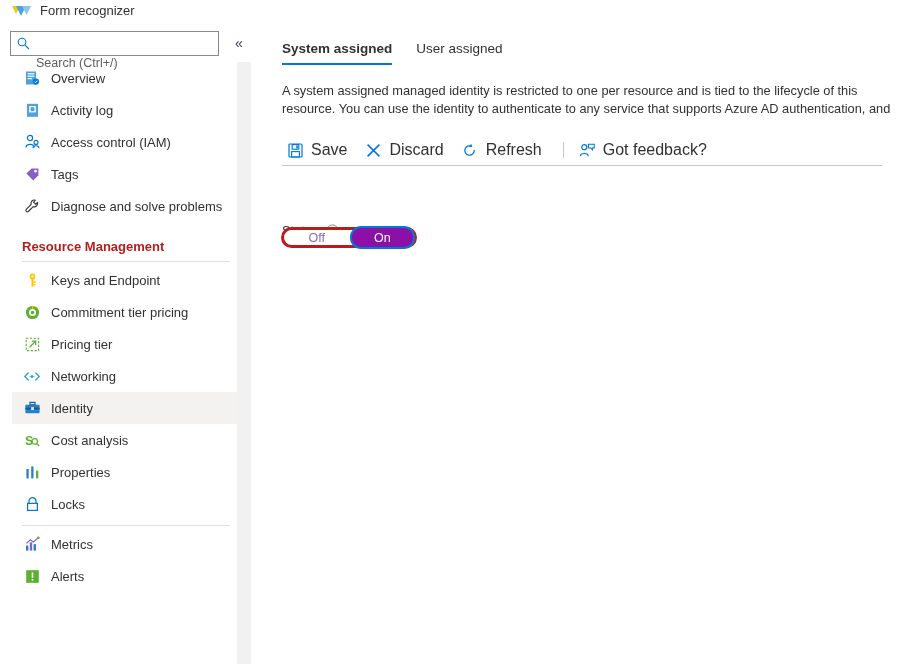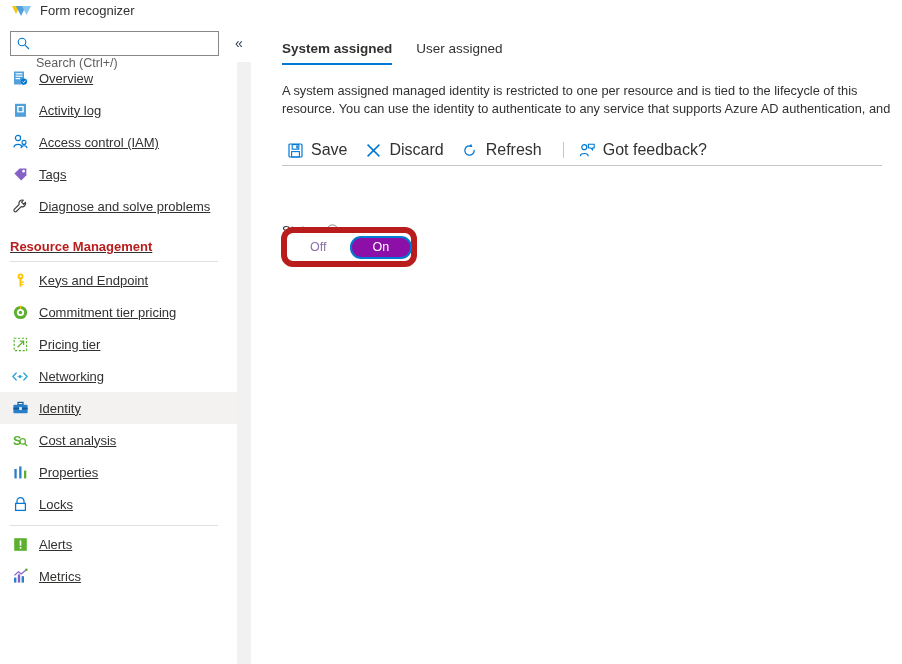--- a/index.html
+++ b/index.html
@@ -58,24 +58,23 @@
 
   .collapse-btn {
     position: absolute; left: 230px; top: 33px;
     width: 18px; height: 20px;
     display: flex; align-items: center; justify-content: center;
     color: #2c3e50; font-size: 14px; line-height: 1;
     cursor: pointer;
   }
 
   .nav {
-    position: absolute; left: 0; top: 62px;
+    position: absolute; left: 12px; top: 62px;
     width: 237px; height: 602px;
     overflow: hidden;
-    text-decoration: underline;
   }
   .nav-item {
     position: relative;
     height: 32px;
     display: flex; align-items: center;
     padding-left: 10px;
     cursor: pointer;
   }
   .nav-item.selected { background: #f3f2f1; }
   .nav-item .ico {
@@ -176,22 +175,22 @@
 
   .status-row {
     position: absolute; left: 31px; top: 206px;
     display: flex; align-items: center; margin-top: 17px;
   }
   .status-lbl { font-size: 12.8px; color: #323130; }
   .info-ico { margin-left: 8px; display: flex; align-items: center; }
 
   .toggle {
     position: absolute; left: 30px; top: 227px;
-    width: 136px; height: 40px;
-    border: 6px solid #b91c1c;
+    width: 136px; height: 21px;
+    border: 3px solid #b91c1c;
     border-radius: 12px;
     background: #ffffff;
     display: flex; align-items: center;
     cursor: pointer;
   }
   .toggle .opt {
     flex: 1 1 50%;
     height: 21px;
     display: flex; align-items: center; justify-content: center;
     font-size: 12.5px;
@@ -379,38 +378,38 @@
               <path d="M5 7.4 V5.2 a3.5 3.5 0 0 1 7 0 V7.4" fill="none" stroke="#0078d4" stroke-width="1.25"></path>
               <rect x="3.6" y="7.4" width="9.8" height="7" fill="none" stroke="#0078d4" stroke-width="1.25"></rect>
             </svg>
           </span>
           <span class="lbl">Locks</span>
         </div>
         <div class="nav-divider"></div>
         <div class="nav-item">
           <span class="ico">
             <svg width="17" height="17" viewBox="0 0 17 17">
-              <rect x="2.2" y="2.2" width="12.6" height="12.6" fill="#5bb12f"></rect>
-              <rect x="7.7" y="4.4" width="1.6" height="5.4" fill="#fff"></rect>
-              <rect x="7.7" y="11" width="1.6" height="1.7" fill="#fff"></rect>
-            </svg>
-          </span>
-          <span class="lbl">Alerts</span>
-        </div>
-        <div class="nav-item">
-          <span class="ico">
-            <svg width="17" height="17" viewBox="0 0 17 17">
               <rect x="2" y="9.6" width="2.4" height="5" fill="#2a7fc9"></rect>
               <rect x="5.8" y="6.4" width="2.4" height="8.2" fill="#8661c5"></rect>
               <rect x="9.6" y="8.2" width="2.4" height="6.4" fill="#2a7fc9"></rect>
               <path d="M2.4 7.4 L6.4 3.8 L9.2 6 L14.4 1.8" fill="none" stroke="#8661c5" stroke-width="1.2"></path>
               <circle cx="14.4" cy="1.8" r="1.3" fill="#5bb12f"></circle>
             </svg>
           </span>
           <span class="lbl">Metrics</span>
+        </div>
+        <div class="nav-item">
+          <span class="ico">
+            <svg width="17" height="17" viewBox="0 0 17 17">
+              <rect x="2.2" y="2.2" width="12.6" height="12.6" fill="#5bb12f"></rect>
+              <rect x="7.7" y="4.4" width="1.6" height="5.4" fill="#fff"></rect>
+              <rect x="7.7" y="11" width="1.6" height="1.7" fill="#fff"></rect>
+            </svg>
+          </span>
+          <span class="lbl">Alerts</span>
         </div>
       </div>
 
     <div class="sb-track">
       
       
     </div>
   </div>
 
   <div class="main">

